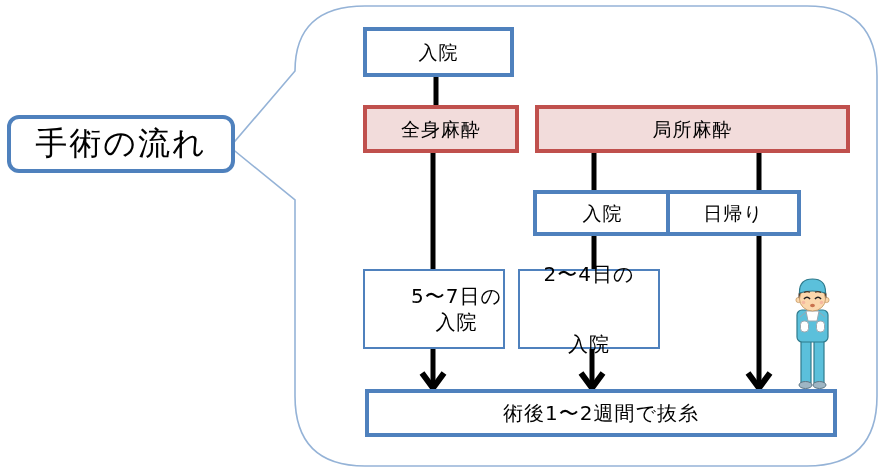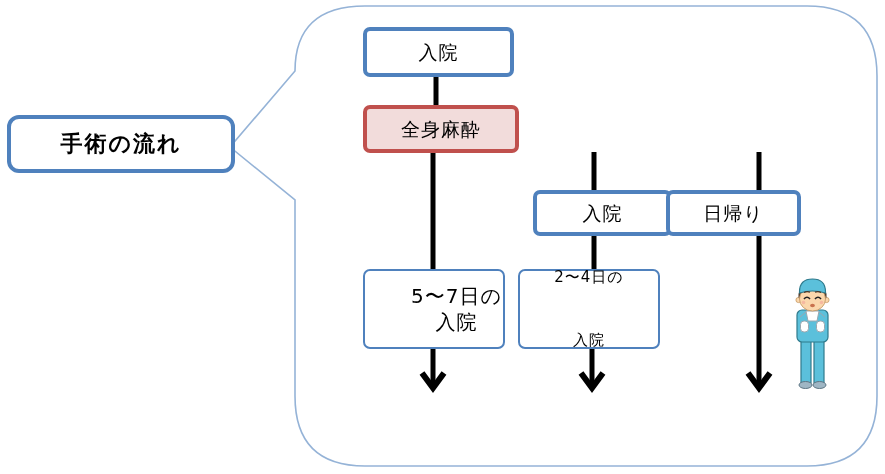--- a/index.html
+++ b/index.html
@@ -25,43 +25,42 @@
     display: flex;
     flex-direction: column;
     align-items: center;
     justify-content: center;
     text-align: center;
     color: #000000;
     z-index: 2;
     font-size: 19px;
     line-height: 1.3;
     letter-spacing: 1px;
-    border-radius: 7px;
   }
   .blue      { border: 4px solid var(--accent-blue, #4F81BD); }
   .blue-thin { border: 2px solid var(--accent-blue, #4F81BD); }
   .red {
     border: 4px solid var(--accent-red, #C0504D);
     background: var(--red-fill, #F2DCDB);
   }
   .title-box {
     left: 7px; top: 115px; width: 228px; height: 58px;
     border: 4px solid var(--accent-blue, #4F81BD);
     border-radius: 12px;
-    font-size: 22px;
-    font-weight: bold;
+    font-size: 32px;
+    font-weight: normal;
     letter-spacing: 2px;
   }
   .b-top     { left: 363px; top:  27px; width: 151px; height: 50px; }
   .b-zenshin { left: 363px; top: 105px; width: 156px; height: 48px; text-align: center; }
   .b-kyoku   { left: 535px; top: 105px; width: 315px; height: 48px; }
   .b-nyuin2  { left: 533px; top: 190px; width: 139px; height: 46px; }
   .b-higaeri { left: 666px; top: 190px; width: 135px; height: 46px; }
   .b-stay57  { left: 363px; top: 269px; width: 142px; height: 80px; font-size: 20px; padding-left: 45px; }
-  .b-stay24  { left: 518px; top: 269px; width: 142px; height: 80px; font-size: 15px; gap: 44px; }
+  .b-stay24  { left: 518px; top: 269px; width: 142px; height: 80px; font-size: 20px; gap: 44px; }
   .b-result  { left: 365px; top: 389px; width: 472px; height: 48px; font-size: 20px; }
 </style>
 </head>
 <body>
 
 <div class="stage">
 
   <svg class="layer z1" viewBox="0 0 885 474">
 
     <path d="M 365 6 L 807 6 Q 877 6 877 76 L 877 396 Q 877 466 807 466 L 365 466 Q 295 466 295 396 L 295 200 L 230 147 L 295 71 Q 295 6 365 6 Z" fill="#ffffff" style="stroke: var(--bubble-outline, #95B3D7);" stroke-width="1.6"></path>
@@ -86,39 +85,45 @@
   </div>
 
   <div class="box blue b-top">
     <span>入院</span>
   </div>
 
   <div class="box red b-zenshin">
     <span>全身麻酔</span>
   </div>
 
+  <div class="box red b-kyoku">
+    <span>局所麻酔</span>
+  </div>
 
   <div class="box blue b-nyuin2">
     <span>入院</span>
   </div>
 
   <div class="box blue b-higaeri">
     <span>日帰り</span>
   </div>
 
   <div class="box blue-thin b-stay57">
     <span>5〜7日の</span>
     <span>入院</span>
   </div>
 
   <div class="box blue-thin b-stay24">
     <span>2〜4日の</span>
     <span>入院</span>
   </div>
 
+  <div class="box blue b-result">
+    <span>術後1〜2週間で抜糸</span>
+  </div>
 
   <svg class="layer z3" viewBox="0 0 885 474">
     <g transform="translate(786,277)">
 
       <rect x="15" y="62" width="10" height="44" fill="#5BC0DB" stroke="#2F7A8C" stroke-width="1.2"></rect>
       <rect x="28" y="62" width="10" height="44" fill="#5BC0DB" stroke="#2F7A8C" stroke-width="1.2"></rect>
 
       <ellipse cx="19.5" cy="108" rx="6.5" ry="3.5" fill="#9FB6C4" stroke="#5E7684" stroke-width="1"></ellipse>
       <ellipse cx="33.5" cy="108" rx="6.5" ry="3.5" fill="#9FB6C4" stroke="#5E7684" stroke-width="1"></ellipse>
 

